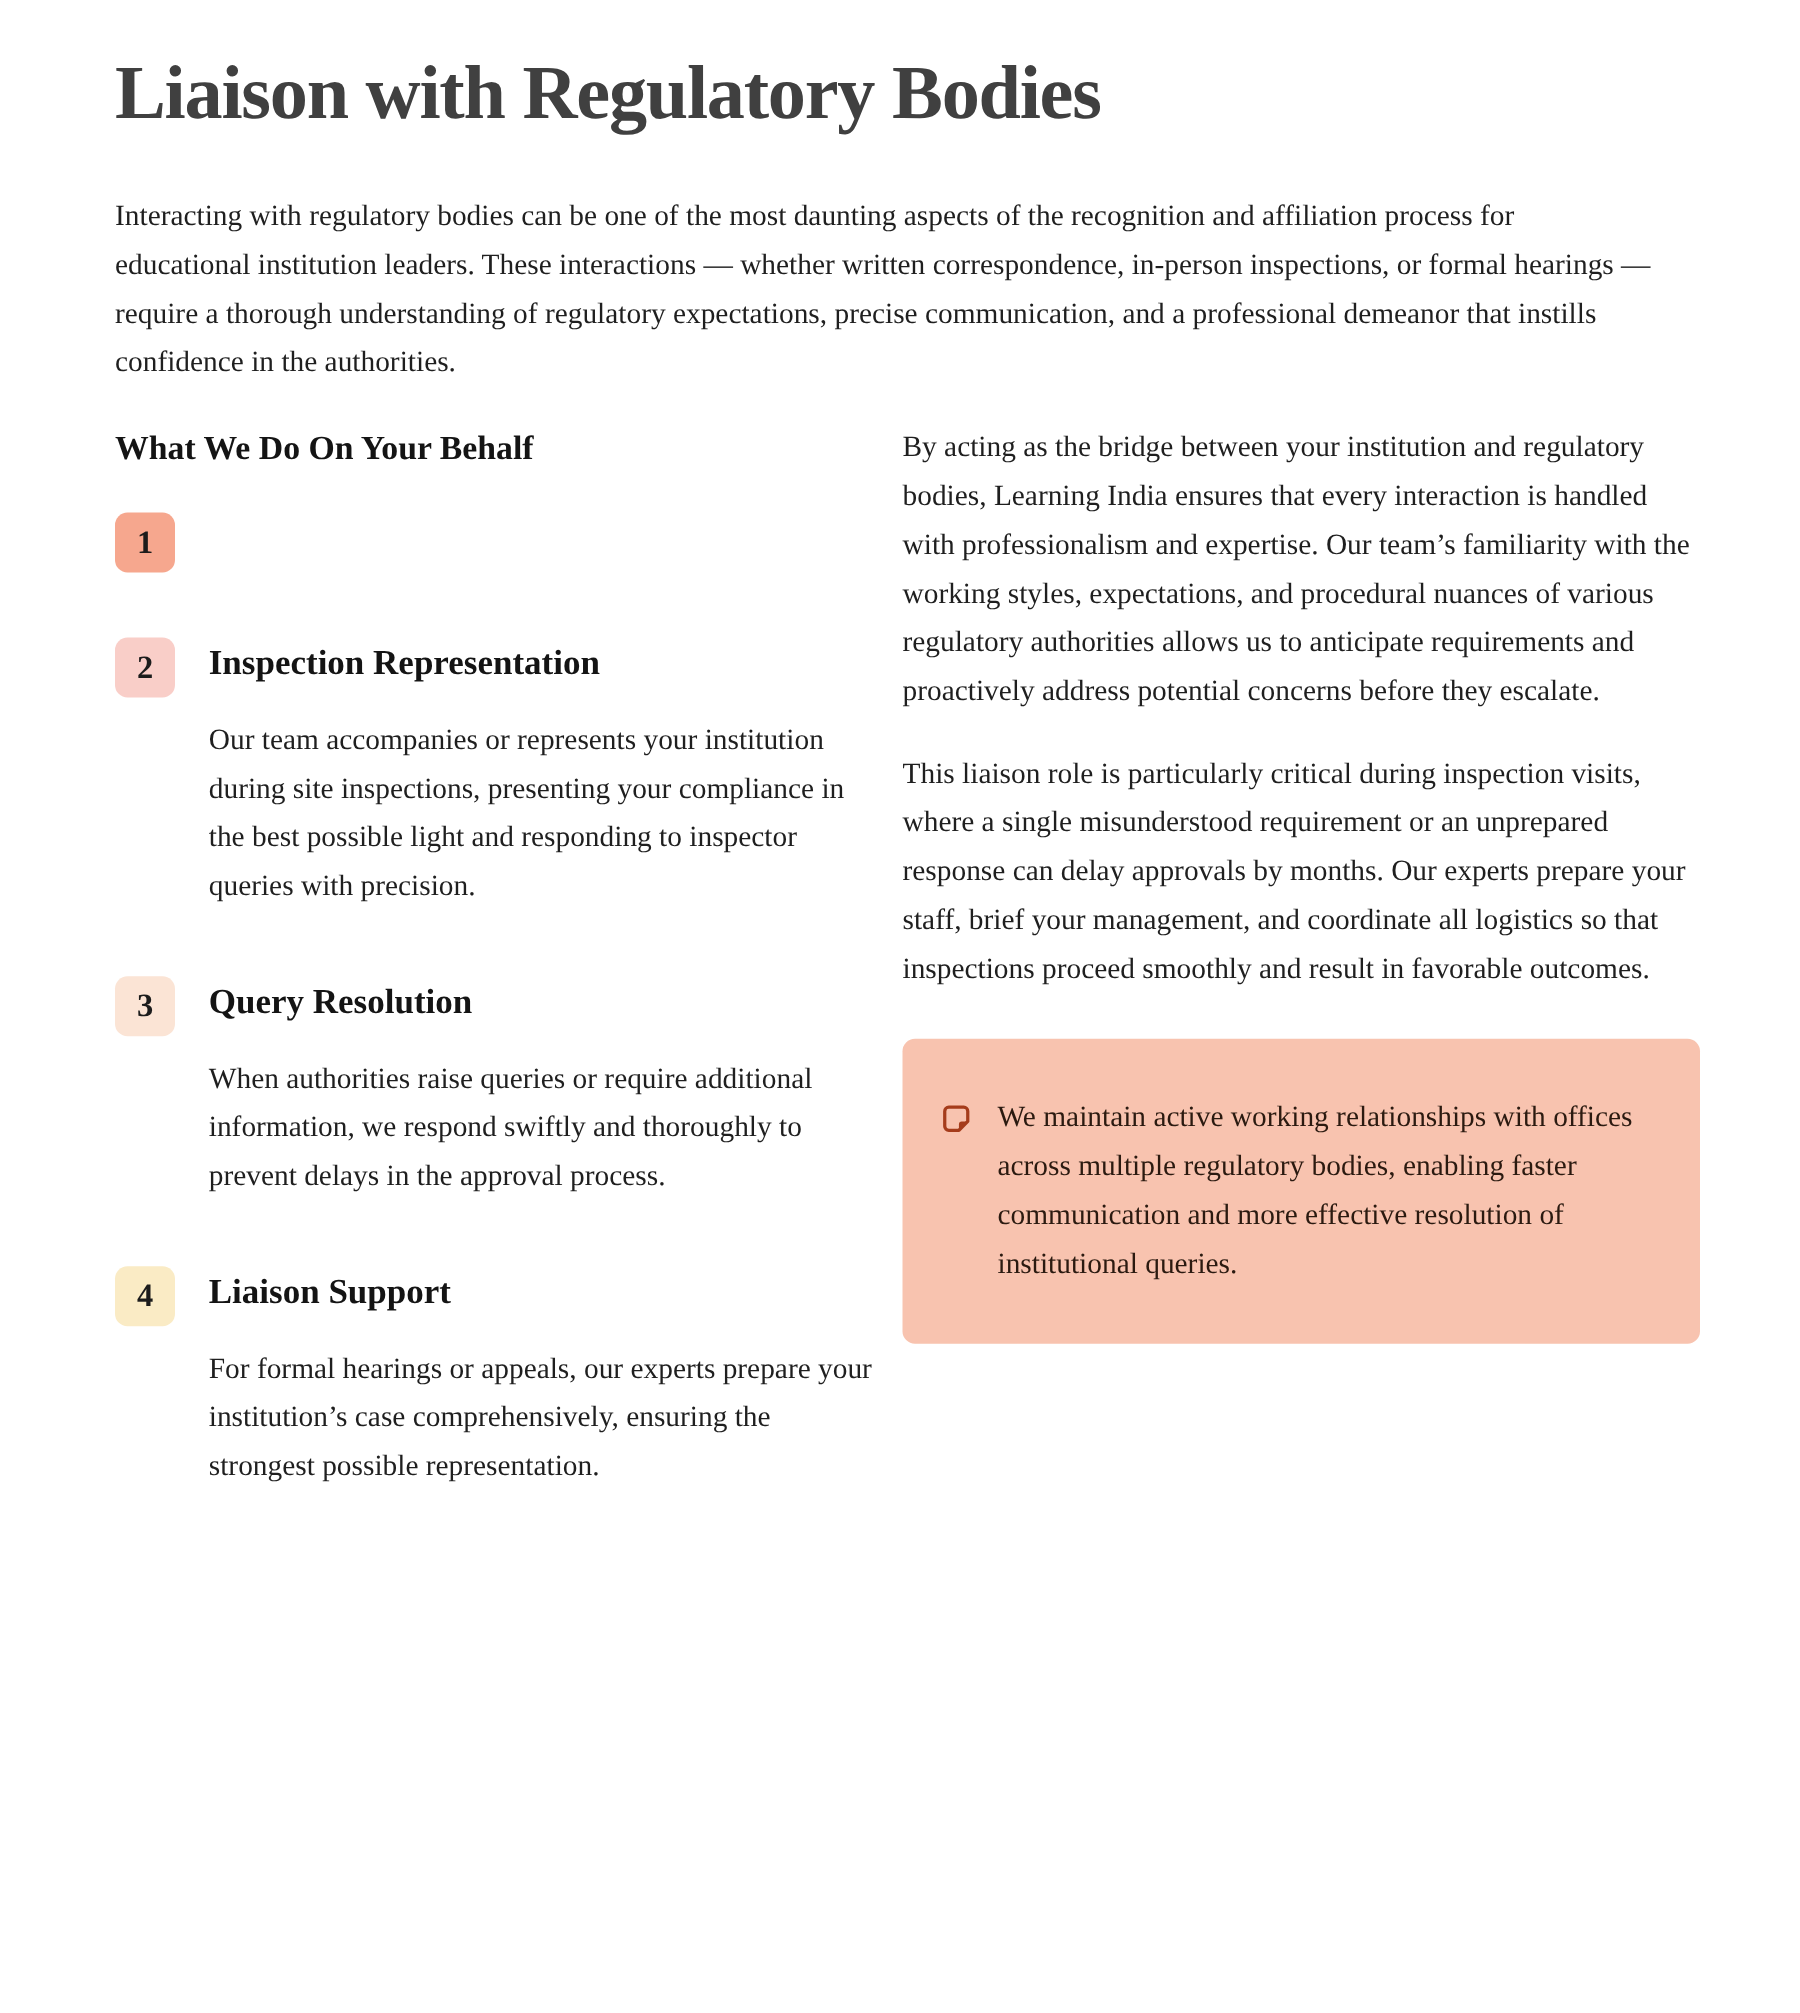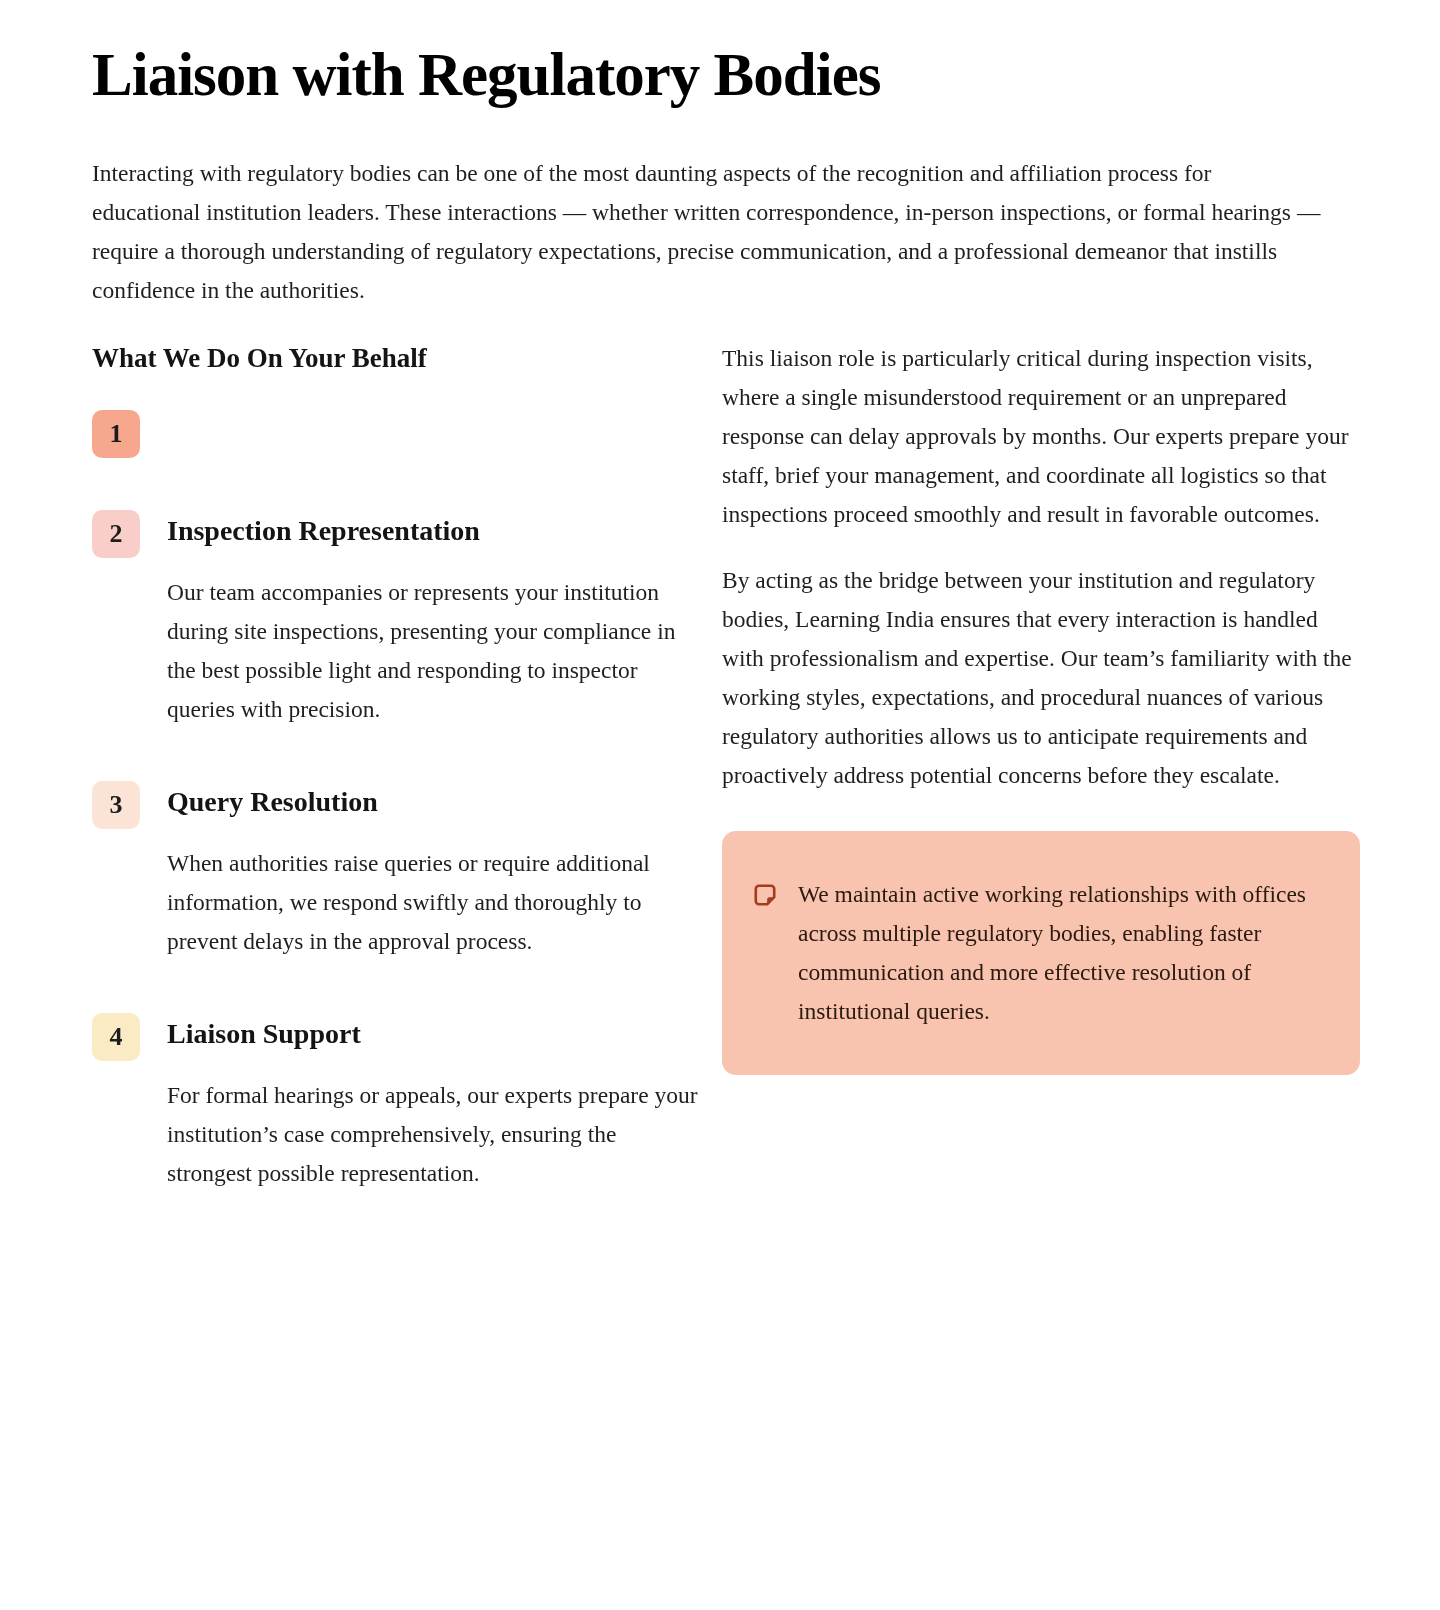--- a/index.html
+++ b/index.html
@@ -11,21 +11,21 @@
     color: #1c1c1c;
     margin: 0 auto;
   }
   .page {
     padding: 40px 80px 60px 92px;
   }
   .page-title {
     font-size: 61px;
     font-weight: 700;
     letter-spacing: -1px;
-    color: #000000;
+    color: #404040;
     margin-bottom: 44px;
   }
   .intro {
     font-size: 23.5px;
     line-height: 39px;
     color: #1f1f1f;
     max-width: 1230px;
     margin-bottom: 29px;
   }
   .columns {
@@ -133,24 +133,24 @@
       <div class="service-item">
         <div class="num-badge" style="background: rgb(250, 235, 197);">4</div>
         <div class="service-body-wrap">
           <h3 class="service-title">Liaison Support</h3>
           <p class="service-text">For formal hearings or appeals, our experts prepare your institution’s case comprehensively, ensuring the strongest possible representation.</p>
         </div>
       </div>
     </div>
 
     <div class="col-right">
+      <p>By acting as the bridge between your institution and regulatory bodies, Learning India ensures that every interaction is handled with professionalism and expertise. Our team’s familiarity with the working styles, expectations, and procedural nuances of various regulatory authorities allows us to anticipate requirements and proactively address potential concerns before they escalate.</p>
       <p>This liaison role is particularly critical during inspection visits, where a single misunderstood requirement or an unprepared response can delay approvals by months. Our experts prepare your staff, brief your management, and coordinate all logistics so that inspections proceed smoothly and result in favorable outcomes.</p>
-      <p>By acting as the bridge between your institution and regulatory bodies, Learning India ensures that every interaction is handled with professionalism and expertise. Our team’s familiarity with the working styles, expectations, and procedural nuances of various regulatory authorities allows us to anticipate requirements and proactively address potential concerns before they escalate.</p>
 
-      <div class="callout" style="background: rgb(248, 195, 175);">
+      <div class="callout" style="background: rgb(248, 195, 175); border-radius: 10px;">
         <span class="callout-icon">
           <svg width="26" height="26" viewBox="0 0 24 24" fill="none" stroke="#a53c1b" stroke-width="2.4" stroke-linecap="round" stroke-linejoin="round">
             <path d="M16.5 3.5 H 6.5 a 3 3 0 0 0 -3 3 v 11 a 3 3 0 0 0 3 3 h 7.5 l 6.5 -6.5 v -7.5 a 3 3 0 0 0 -3 -3 z"></path>
             <path d="M20.5 14 l -6.5 6.5 v -4.5 a 2 2 0 0 1 2 -2 z" fill="#a53c1b" stroke="none"></path>
           </svg>
         </span>
         <span class="callout-text">We maintain active working relationships with offices across multiple regulatory bodies, enabling faster communication and more effective resolution of institutional queries.</span>
       </div>
     </div>
 

